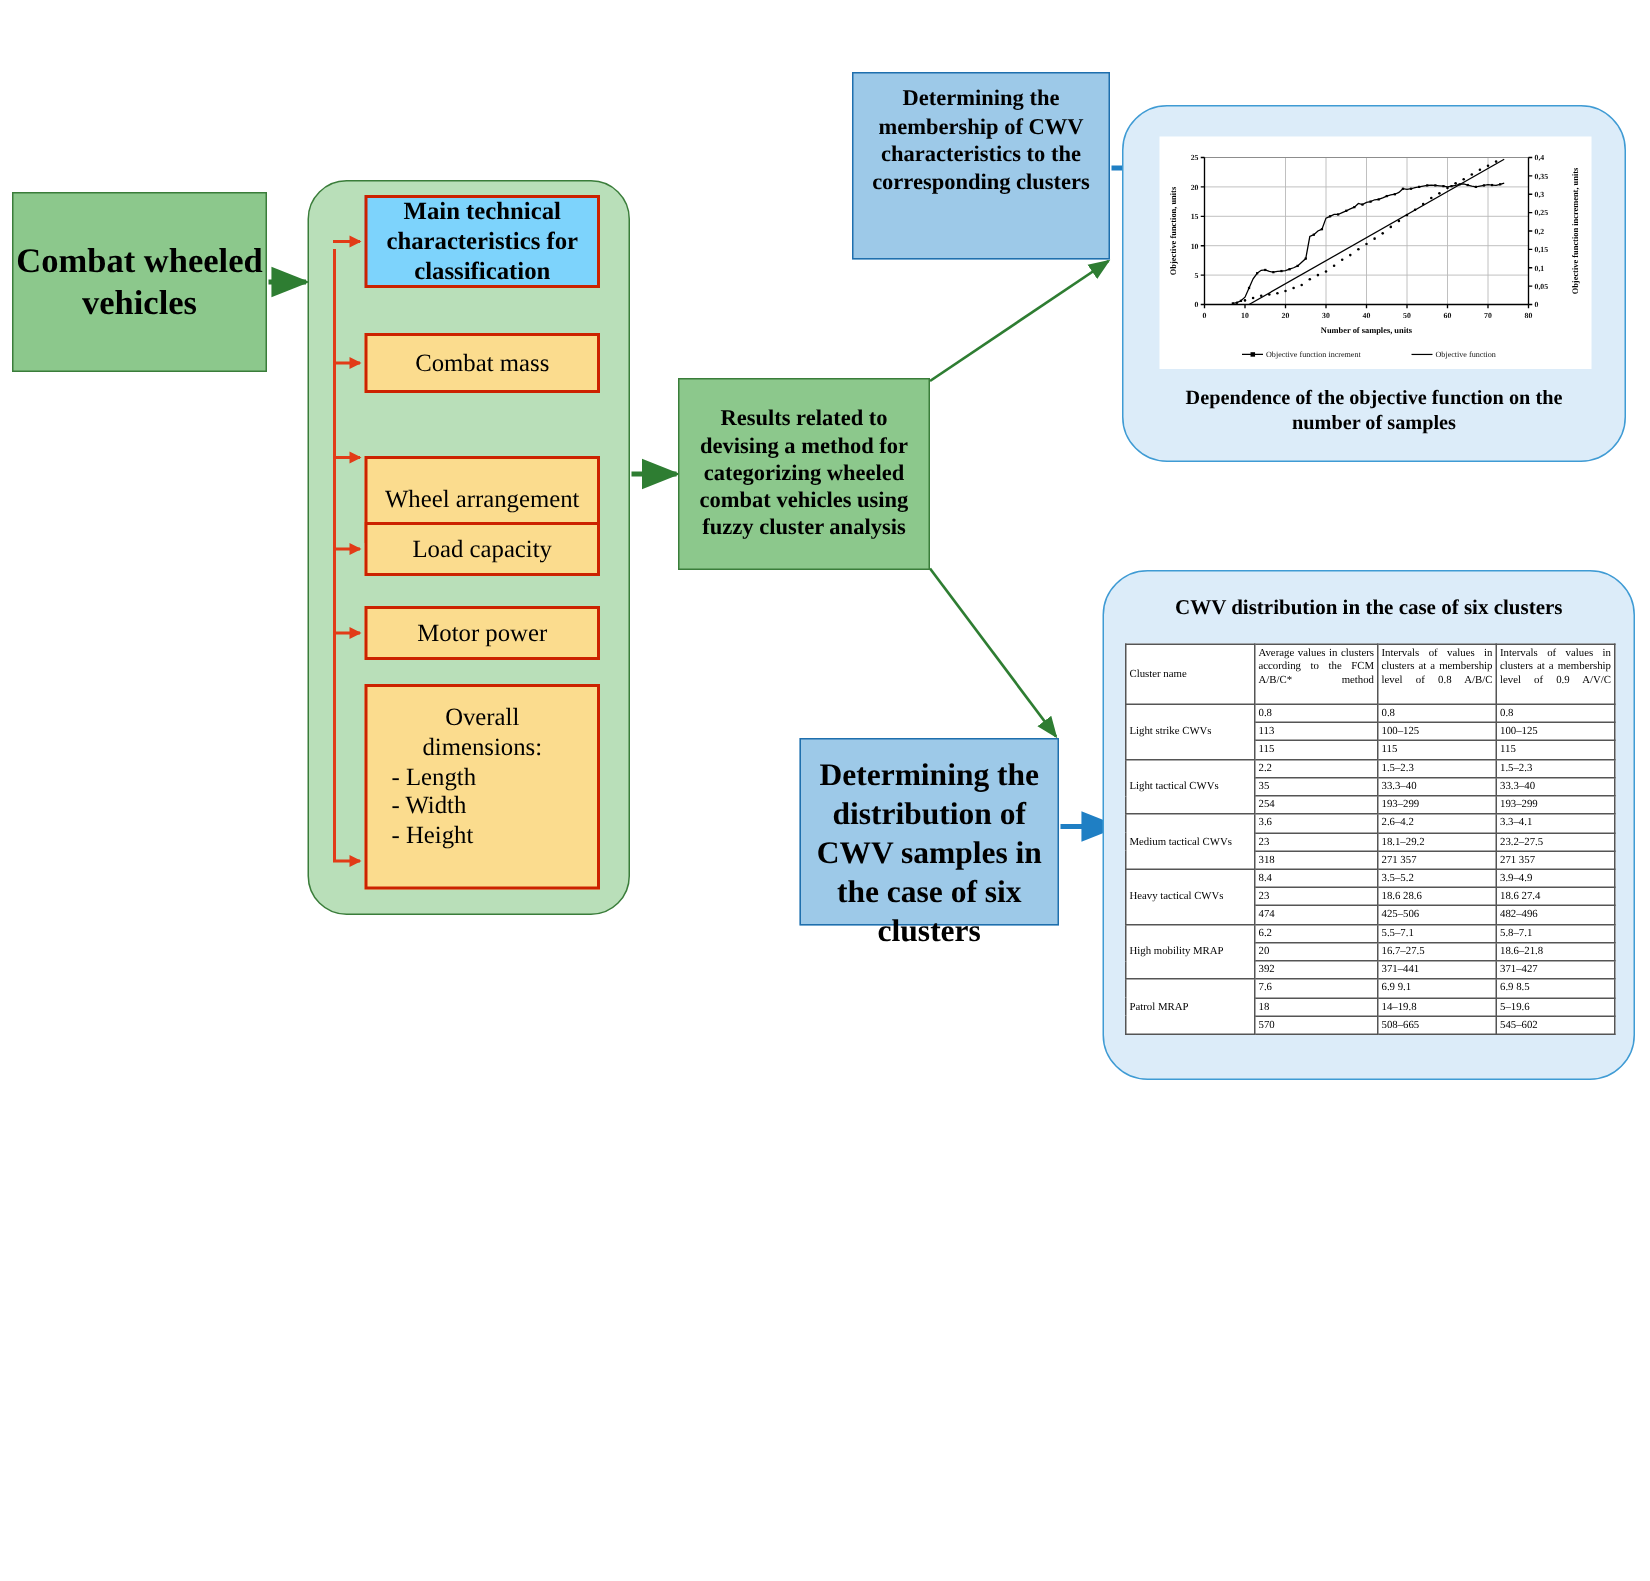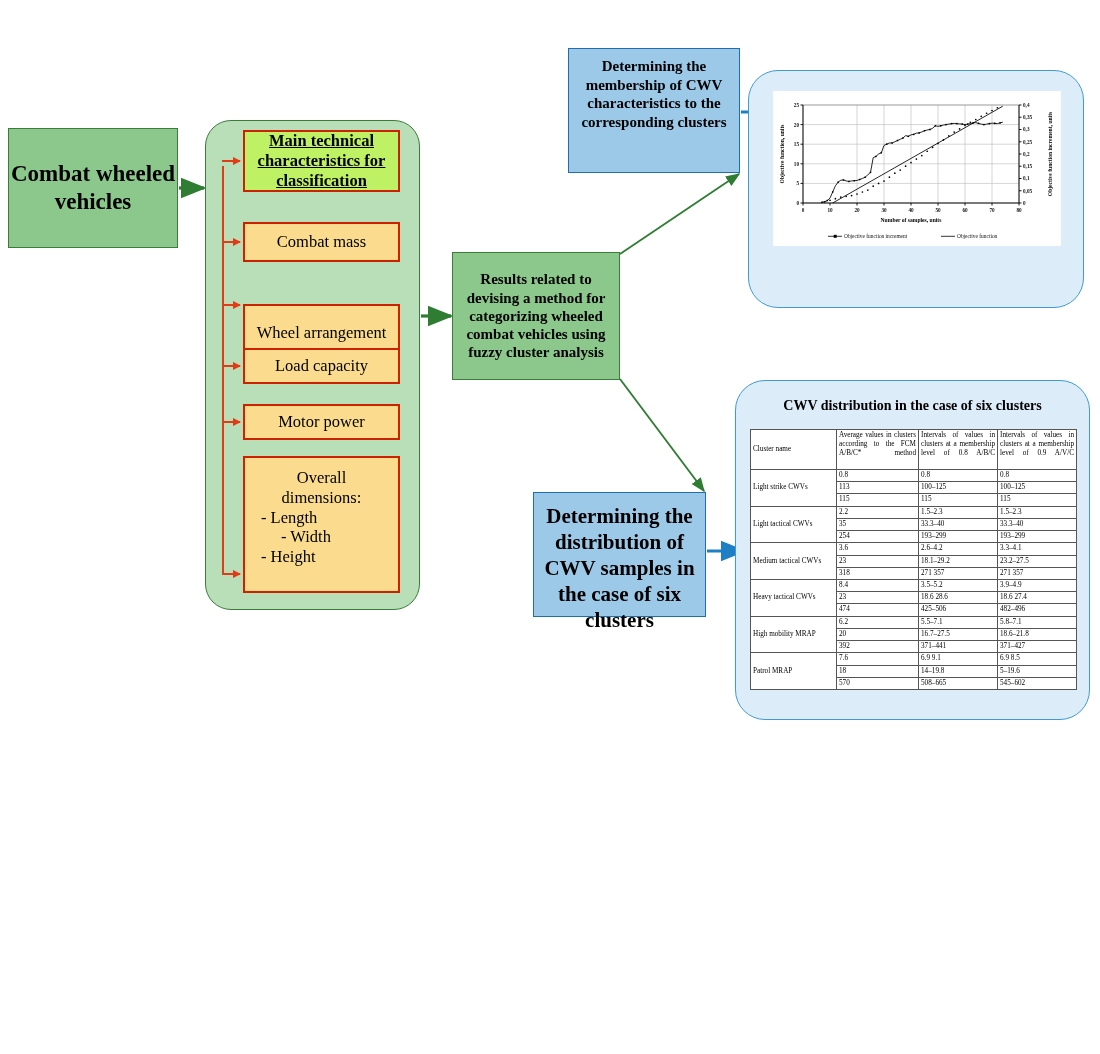--- a/index.html
+++ b/index.html
@@ -28,21 +28,21 @@
     border-radius:26px;
   }
   .char-box {
     position:absolute; left:243px;
     background:#fbdc8e; border:2px solid #cc2200;
     display:flex; align-items:center; justify-content:center;
     text-align:center; color:#000;
     font-size:16.5px; line-height:1.2;
     width:157px;
   }
-  .char-box.primary { background:#bef264; font-weight:bold;text-decoration:underline; }
+  .char-box.primary { background:#7dd3fc; font-weight:bold; }
 
   
   #spine {
     position:absolute; left:222px; top:166px; width:2px; height:408px;
     background:#e23b17;
   }
   .conn {
     position:absolute; left:222px; height:2px; background:#e23b17;
     width:18px;
   }
@@ -184,21 +184,21 @@
 <div class="char-box abs" style="top:404px; height:36px;">
   <span>Motor power</span>
 </div>
 <div class="conn abs" style="top:421px;"></div>
 
 <div class="char-box abs" style="top:456px; height:137px; align-items:flex-start; padding-top:10px;">
   <div style="width:100%;">
     <div>Overall</div>
     <div>dimensions:</div>
     <div style="text-align:left; padding-left:16px;">- Length</div>
-    <div style="text-align:left; padding-left:16px;margin-left:20px;">- Width</div>
+    <div style="text-align:left; padding-left:16px;">- Width</div>
     <div style="text-align:left; padding-left:16px;">- Height</div>
   </div>
 </div>
 <div class="conn abs" style="top:573px;"></div>
 
 <div class="abs" id="results-box">
   <span>Results related to devising a method for categorizing wheeled combat vehicles using fuzzy cluster analysis</span>
 </div>
 
 <div class="abs blue-box" id="membership-box">
@@ -348,20 +348,21 @@
         <circle cx="213.6" cy="22.232000000000014" r="0.85" fill="#000"></circle>
         <circle cx="219" cy="19.488" r="0.85" fill="#000"></circle>
         <circle cx="224.4" cy="16.744" r="0.85" fill="#000"></circle>
         <line x1="55" y1="145.3" x2="69" y2="145.3" stroke="#000" stroke-width="0.8"></line>
         <rect x="60.7" y="143.8" width="3" height="3" fill="#000"></rect>
         <text x="71" y="147" class="legend-lbl" text-anchor="start">Objective function increment</text>
         <line x1="168" y1="145.3" x2="182" y2="145.3" stroke="#000" stroke-width="0.8"></line>
         <text x="184" y="147" class="legend-lbl" text-anchor="start">Objective function</text>
       </svg>
   </div>
+  <div class="panel-caption" id="chart-caption">Dependence of the objective function on the number of samples</div>
 </div>
 
 <div class="abs result-panel" id="table-panel">
   <div class="panel-caption" id="table-caption">CWV distribution in the case of six clusters</div>
   <table id="dist-table">
     <thead>
       <tr>
         <th class="name-col c0">Cluster name</th>
         <th class="c1">Average values in clusters according to the FCM A/B/C* method</th>
         <th class="c2">Intervals of values in clusters at a membership level of 0.8 A/B/C</th>

